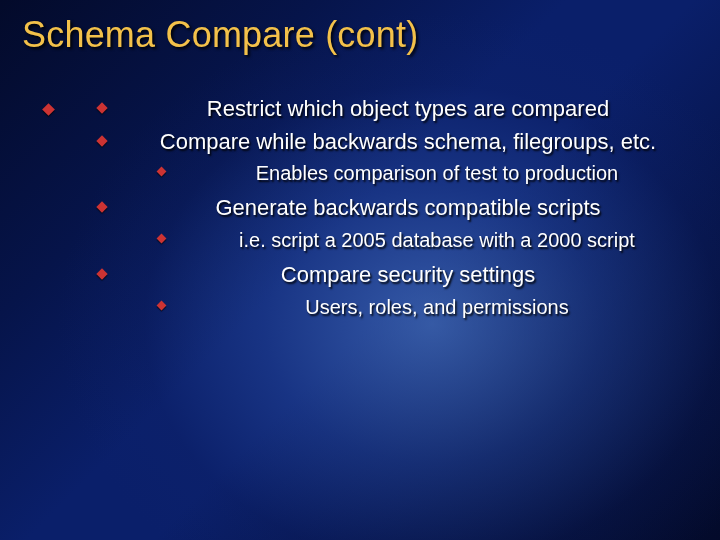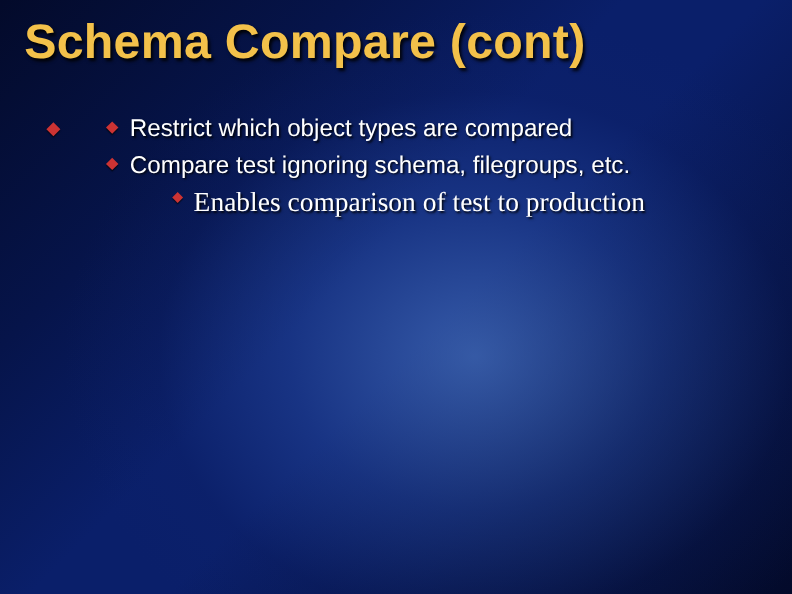--- a/index.html
+++ b/index.html
@@ -26,22 +26,22 @@
         #0a1f6a 55%,
         #06144a 75%,
         #030a2a 100%);
     background-color: #061447;
     box-sizing: border-box;
     padding: 14px 22px 20px 22px;
     color: #ffffff;
     position: relative;
   }
   .title {
-    font-size: 44px;
-    font-weight: 700;
+    font-size: 36px;
+    font-weight: 400;
     color: #f3c14a;
     text-shadow: 2px 2px 3px rgba(0,0,0,0.9);
     letter-spacing: 0.2px;
     margin: 0 0 38px 0;
   }
   ul {
     list-style: none;
     margin: 0;
     padding: 0;
   }
@@ -61,20 +61,21 @@
     left: 22px;
     top: 11px;
     width: 9px;
     height: 9px;
     background: #c33;
     transform: rotate(45deg);
     box-shadow: 1px 1px 1px rgba(0,0,0,0.6);
   }
   .bullet-lvl2 {
     margin-top: 8px;
+    text-align: center;
   }
   .bullet-lvl2 > li {
     font-size: 22px;
     line-height: 1.35;
     padding-left: 52px;
     margin-bottom: 3px;
   }
   .bullet-lvl2 > li::before {
     content: "";
     position: absolute;
@@ -84,25 +85,24 @@
     height: 8px;
     background: #c33;
     transform: rotate(45deg);
     box-shadow: 1px 1px 1px rgba(0,0,0,0.6);
   }
   .bullet-lvl3 {
     margin-top: 4px;
     margin-bottom: 6px;
   }
   .bullet-lvl3 > li {
-    font-size: 25px;
+    font-size: 20px;
     line-height: 1.35;
     padding-left: 58px;
     margin-bottom: 2px;
-    font-family: Liberation Serif, serif;
   }
   .bullet-lvl3 > li::before {
     content: "";
     position: absolute;
     left: 40px;
     top: 8px;
     width: 7px;
     height: 7px;
     background: #c33;
     transform: rotate(45deg);
@@ -116,24 +116,40 @@
 
   <h1 class="title">Schema Compare (cont)</h1>
 
   <ul class="bullet-lvl1">
     <li>
       <ul class="bullet-lvl2">
         <li>
           <span>Restrict which object types are compared</span>
         </li>
         <li>
-          <span>Compare test ignoring schema, filegroups, etc.</span>
+          <span>Compare while backwards schema, filegroups, etc.</span>
           <ul class="bullet-lvl3">
             <li>
               <span>Enables comparison of test to production</span>
+            </li>
+          </ul>
+        </li>
+        <li>
+          <span>Generate backwards compatible scripts</span>
+          <ul class="bullet-lvl3">
+            <li>
+              <span>i.e. script a 2005 database with a 2000 script</span>
+            </li>
+          </ul>
+        </li>
+        <li>
+          <span>Compare security settings</span>
+          <ul class="bullet-lvl3">
+            <li>
+              <span>Users, roles, and permissions</span>
             </li>
           </ul>
         </li>
       </ul>
     </li>
   </ul>
 
 </div>
 
 </body></html>

